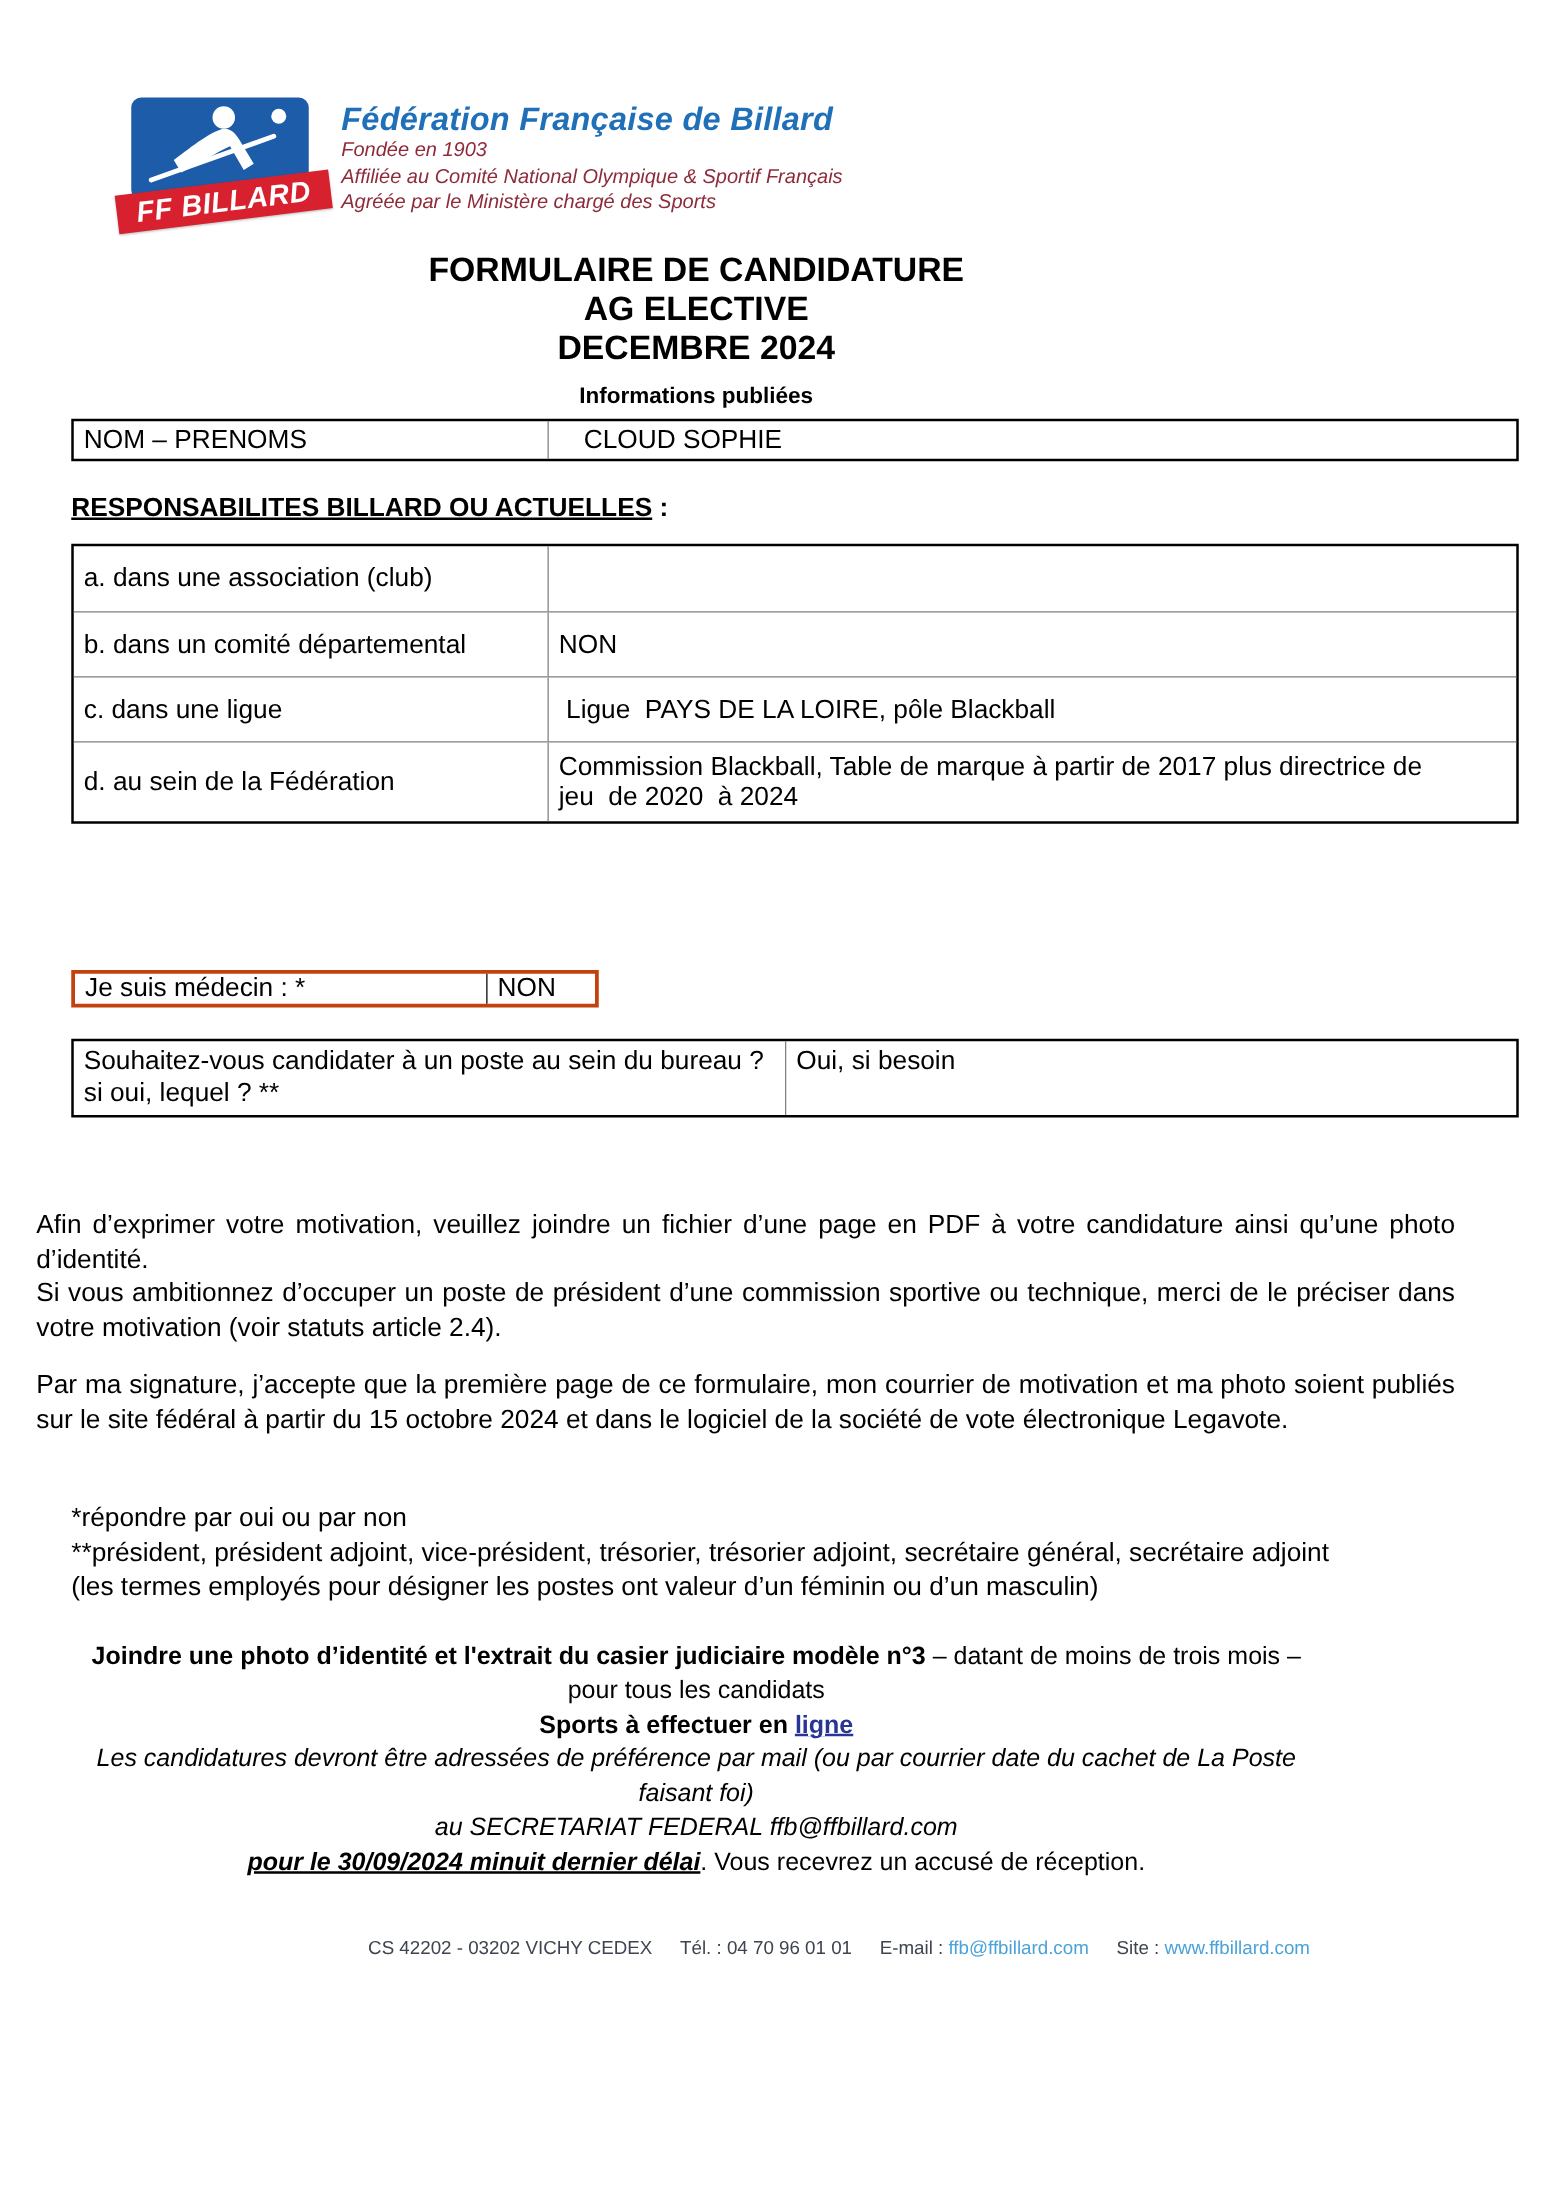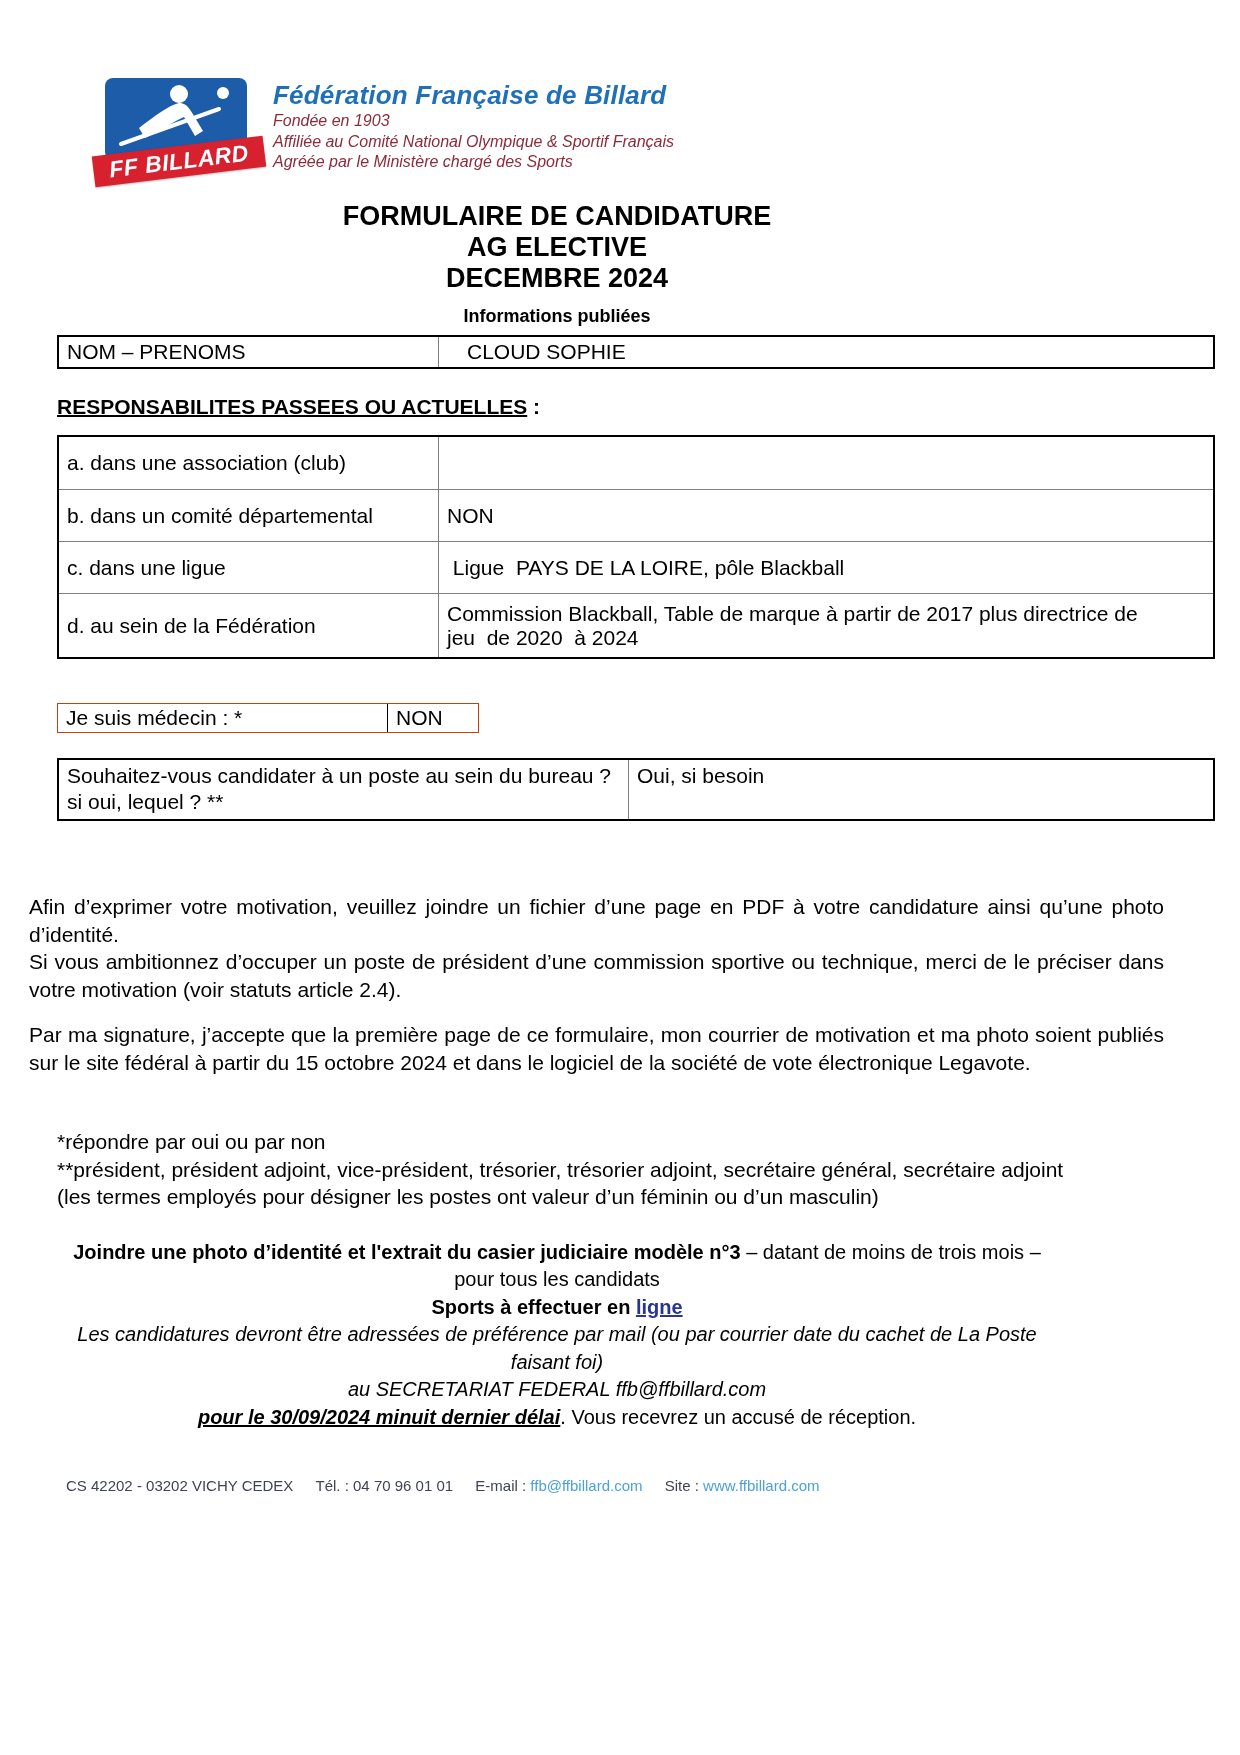--- a/index.html
+++ b/index.html
@@ -34,21 +34,21 @@
   .row + .row { border-top:1px solid #7f7f7f; }
   .cell { padding-left:8px; white-space:pre-wrap; }
   .lbl-cell { width:380px; align-self:stretch; display:flex; align-items:center; border-right:1px solid #7f7f7f; padding-left:8px; }
   .val-cell { flex:1; }
   .identity-tbl { margin-top:8px; height:34px;gap:20px; }
   .resp-heading { margin-top:26px; font-weight:bold; }
   .resp-heading .ul { text-decoration:underline; text-decoration-thickness:2px; }
   .resp-tbl { margin-top:16px; }
   .resp-tbl .row { min-height:52px; }
   .resp-tbl .row.tall { min-height:64px; }
-  .medecin-tbl { margin-top:44px; width:422px; height:30px; border:1px solid #c2410c; display:flex; align-items:center; }
+  .medecin-tbl { margin-top:117px; width:422px; height:30px; border:3px solid #c2410c; display:flex; align-items:center; }
   .medecin-tbl .m-lbl { width:330px; align-self:stretch; display:flex; align-items:center; border-right:1px solid #000; padding-left:8px; }
   .medecin-tbl .m-val { flex:1; padding-left:8px; }
   .rep-tbl { margin-top:26px; width:1143px; height:28px; border:1px solid #000; display:flex; align-items:center; }
   .rep-tbl .c { align-self:stretch; display:flex; align-items:center; border-right:1px solid #000; padding-left:10px; }
   .rep-tbl .c:last-child { border-right:none; }
   .rep-tbl .chk { justify-content:center; padding-left:0; }
   .bureau-tbl { margin-top:25px; min-height:58px; display:flex; }
   .bureau-tbl .b-lbl { width:570px; border-right:1px solid #7f7f7f; padding:3px 8px 4px 8px; white-space:pre-wrap; line-height:26px; }
   .bureau-tbl .b-val { flex:1; padding:3px 8px 0 8px; line-height:26px; }
   
@@ -61,21 +61,21 @@
   .sign-svg { position:absolute; left:478px; top:0; }
   .sign-heading { position:absolute; left:608px; top:32px; font-size:22px; font-weight:bold; }
   .sign-heading .ul { text-decoration:underline; text-decoration-thickness:2.5px; text-underline-offset:4px; }
   
   .closing { width:1000px; margin-left:57px; margin-top:28px; text-align:center; font-size:20px; line-height:27.5px; }
   .closing .b { font-weight:bold; }
   .closing .i { font-style:italic; }
   .closing a, .closing .link { color:#283593; font-weight:bold; text-decoration:underline; cursor:pointer; }
   .closing .deadline { font-weight:bold; font-style:italic; text-decoration:underline; }
   
-  .footer { width:1000px; margin-left:57px; margin-top:46px; text-align:left; font-size:15px; color:#3E4450; }
+  .footer { width:1000px; margin-left:57px; margin-top:46px; text-align:right; font-size:15px; color:#3E4450; }
   .footer .seg { margin:0 9px; }
   .footer .flink { color:#4AA2D9; text-decoration:none; cursor:pointer; }
 </style>
 </head>
 <body>
 
 <div class="page">
 
   <div class="header">
     <div class="logo">
@@ -105,21 +105,21 @@
     <div>DECEMBRE 2024</div>
   </div>
   <div class="center-col subtitle">Informations publiées</div>
 
   <div class="content">
     <div class="tbl identity-tbl row">
       <div class="lbl-cell">NOM – PRENOMS</div>
       <div class="cell val-cell">CLOUD SOPHIE</div>
     </div>
 
-    <div class="resp-heading"><span class="ul">RESPONSABILITES PASSEES OU ACTUELLES</span><span> :</span></div>
+    <div class="resp-heading"><span class="ul">RESPONSABILITES BILLARD OU ACTUELLES</span><span> :</span></div>
 
     <div class="tbl resp-tbl">
       <div class="row">
         <div class="lbl-cell">a. dans une association (club)</div>
       </div>
       <div class="row">
         <div class="lbl-cell">b. dans un comité départemental</div>
         <div class="cell val-cell">NON</div>
       </div>
       <div class="row">

